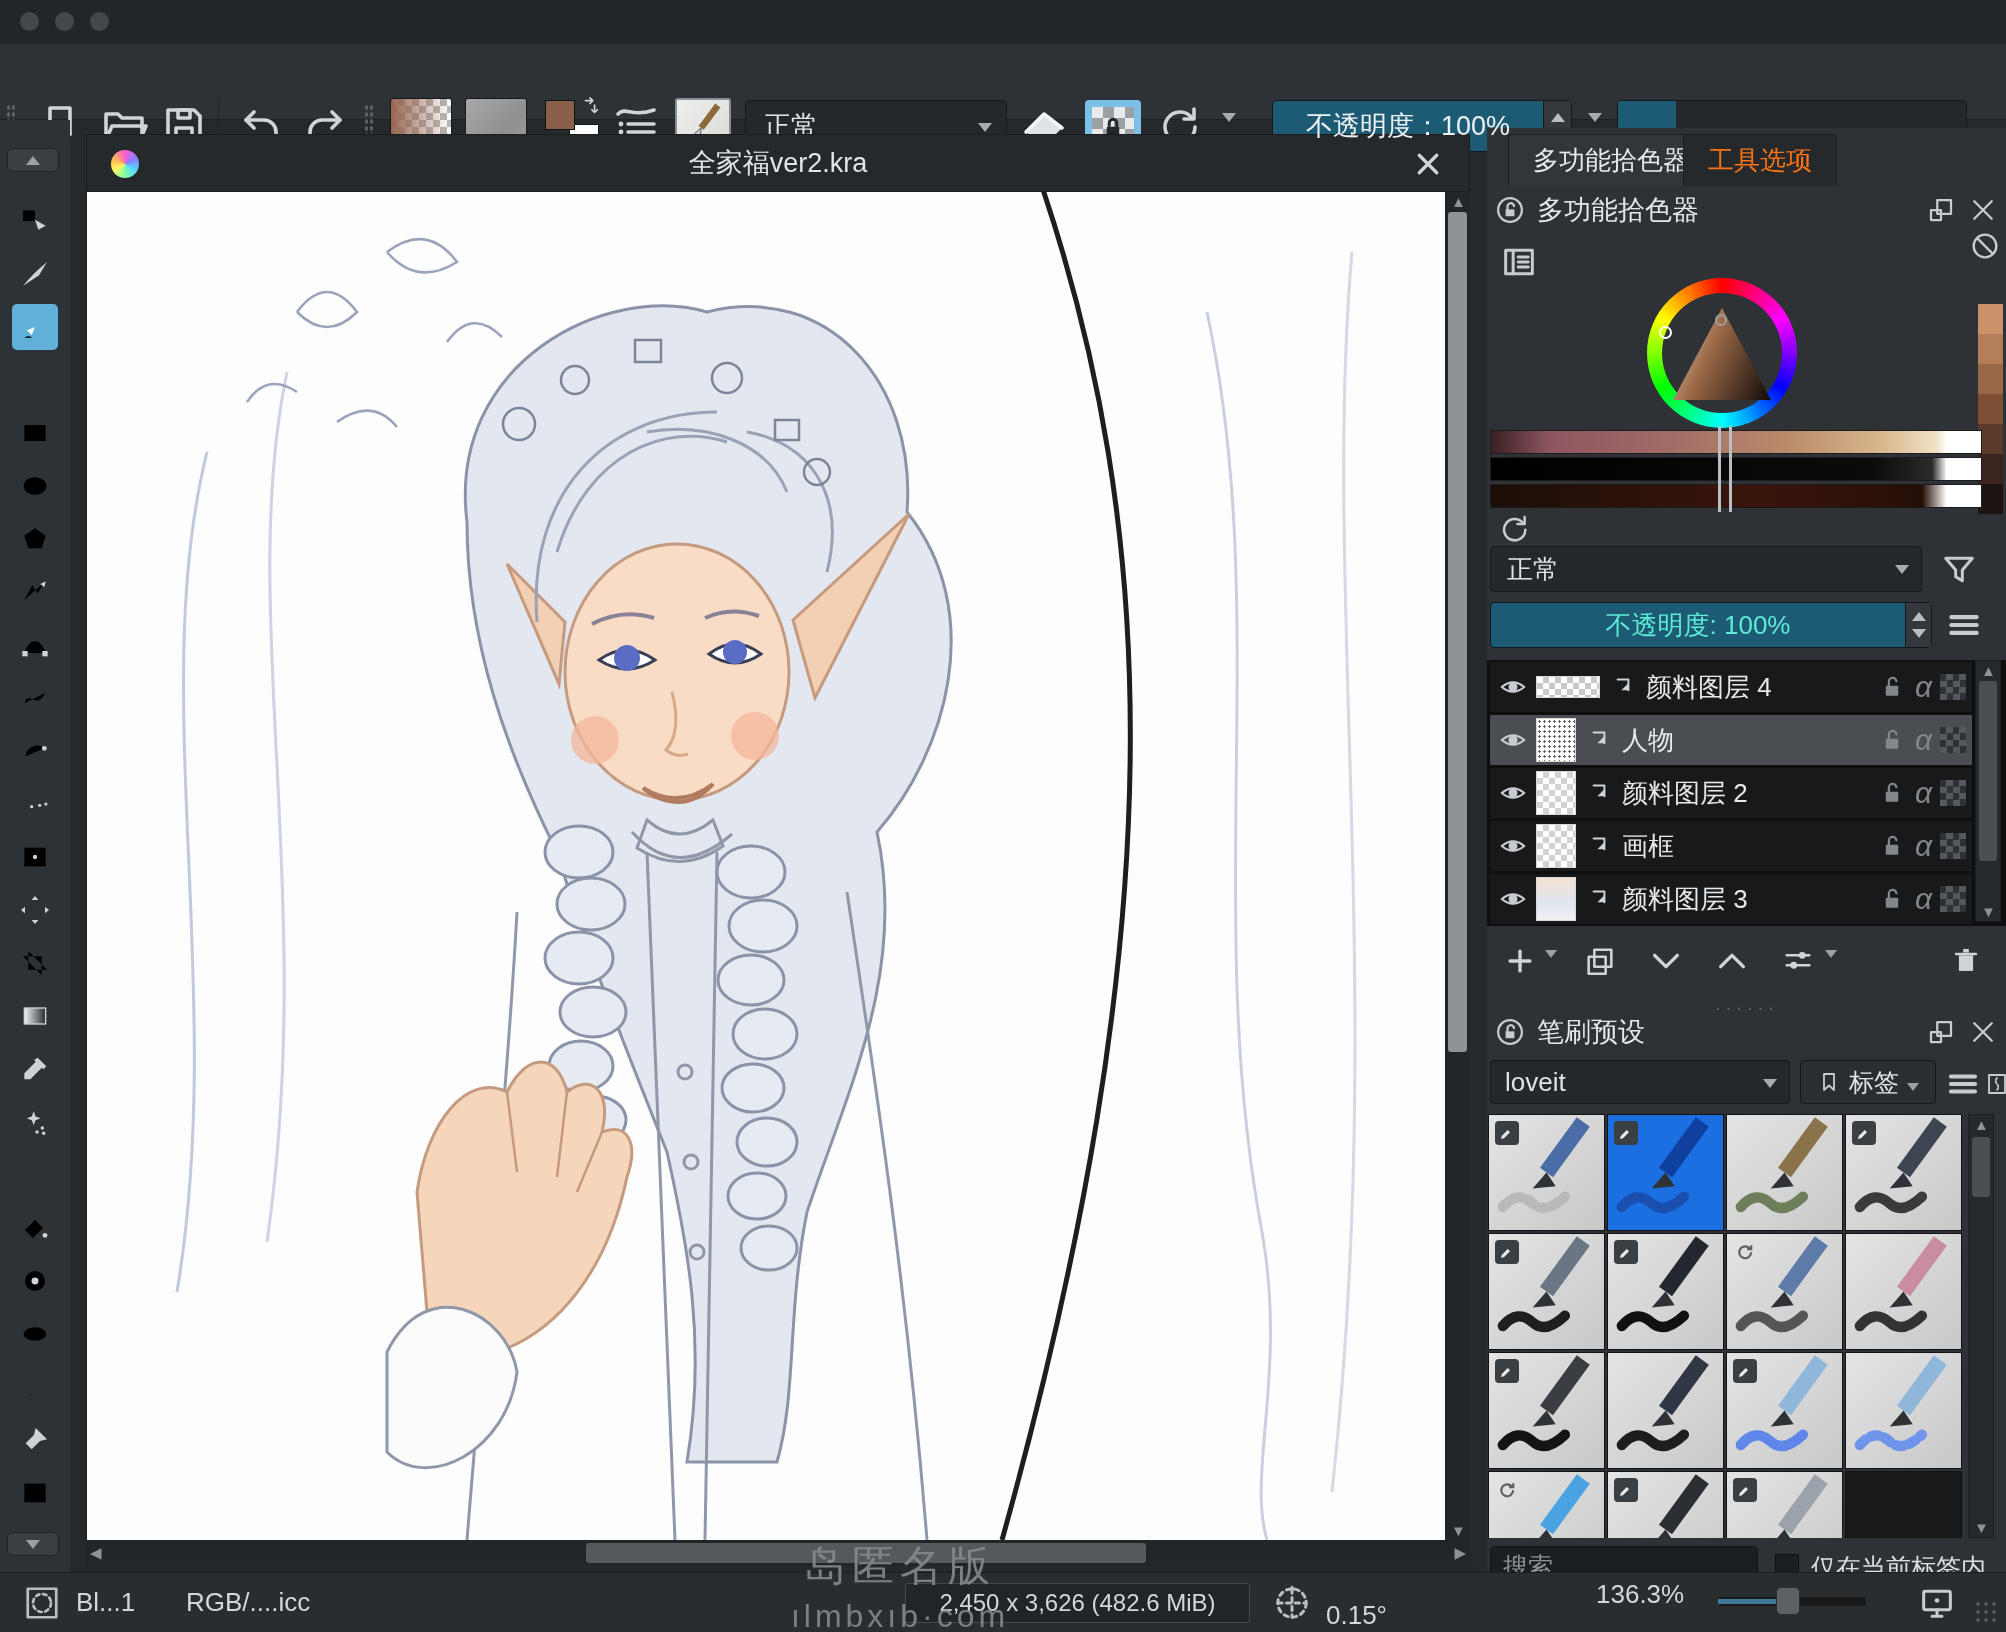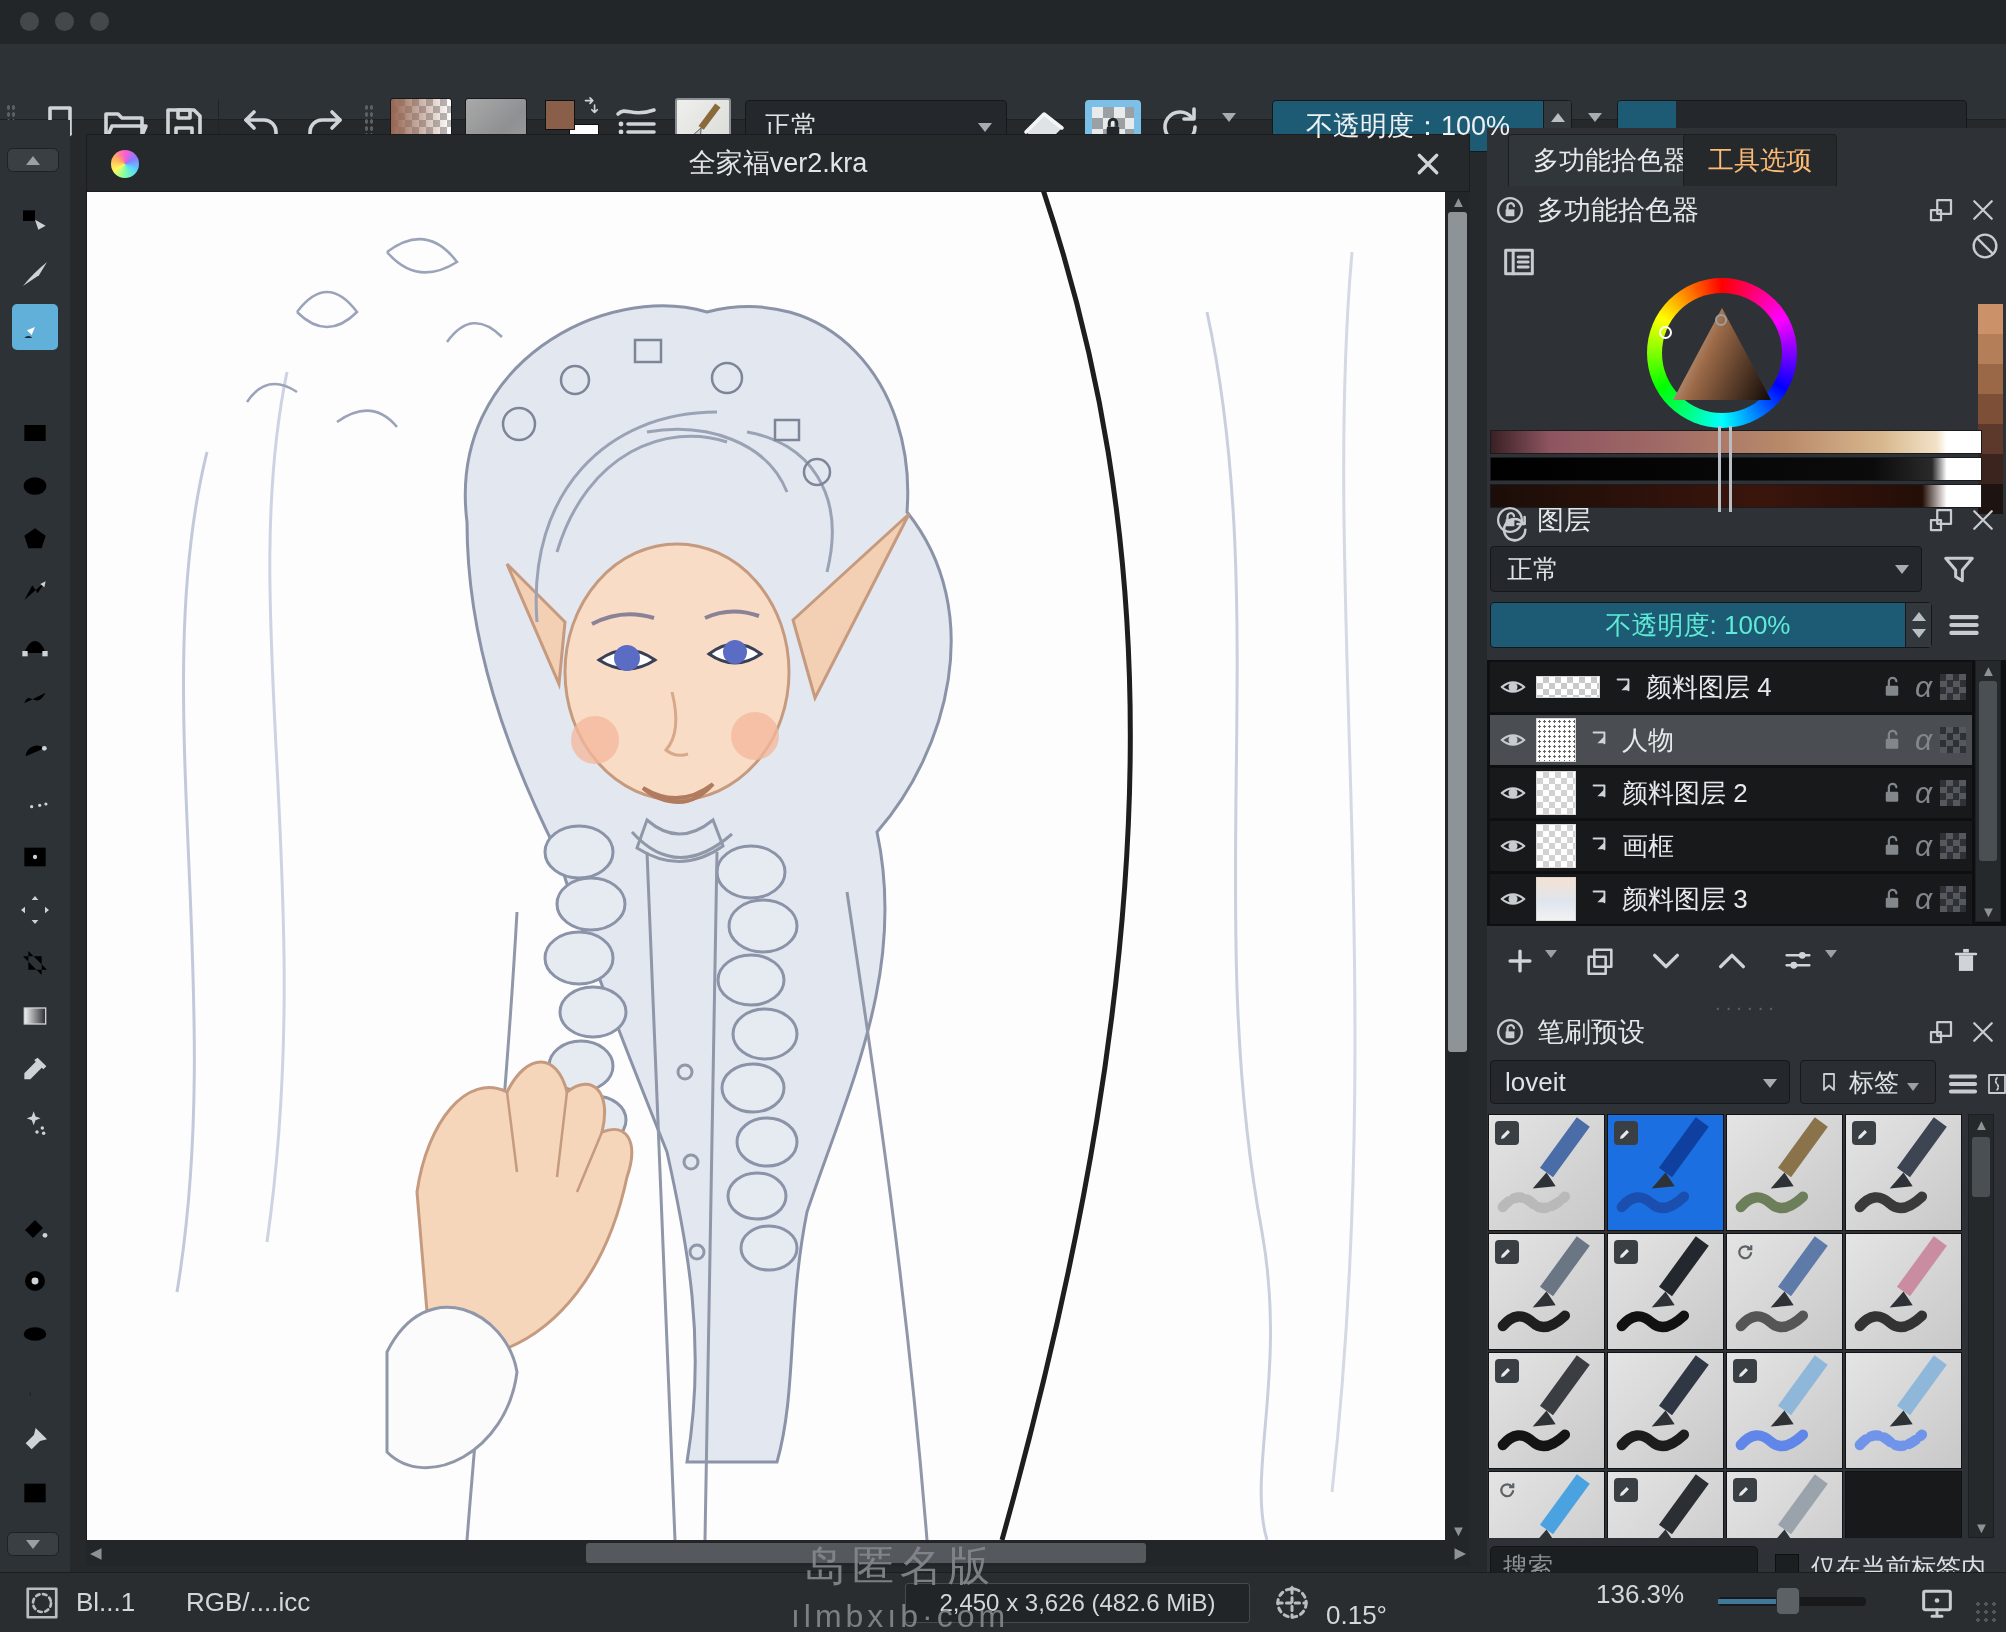--- a/index.html
+++ b/index.html
@@ -71,21 +71,21 @@
   .scroll-arrow { position:absolute; color:#8d9296; font-size:15px; line-height:1; }
   #watermark { left:620px; top:1538px; width:560px; text-align:center; z-index:30; color:#85898d; opacity:.9; pointer-events:none; }
   #watermark .l1 { font-size:42px; letter-spacing:6px; font-weight:normal; }
   #watermark .l2 { font-size:32px; letter-spacing:4px; margin-top:4px; }
 
   
   #right-dock { left:1487px; top:128px; width:519px; height:1444px; background:#2e3236; }
   .dtab { top:6px; height:52px; border:1px solid #1c1f21; border-bottom:none; border-radius:4px 4px 0 0;
      display:flex; align-items:center; justify-content:center; font-size:26px; padding:0 24px; }
   .dtab.active { background:#31363b; color:#e8eaec; }
-  .dtab.inactive { background:#26292c; color:#fdba74; }
+  .dtab.inactive { background:#26292c; color:#f97316; }
   .docker-header { display:flex; align-items:center; gap:12px; color:#e4e7e9; font-size:27px; }
   .hicon { width:30px; height:30px; color:#c8ccd0; }
   .handle-dots { color:#5c6165; font-size:20px; letter-spacing:4px; text-align:center; }
 
   
   #hue-ring { left:160px; top:92px; width:150px; height:150px; border-radius:50%;
     background:conic-gradient(#ff0000,#ff00ff,#0000ff,#00ffff,#00ff00,#ffff00,#ff0000); }
   #hue-ring .hole { position:absolute; left:15px; top:15px; width:120px; height:120px; border-radius:50%; background:#2e3236; }
   #sv-tri { left:186px; top:122px; width:98px; height:92px;
     background:linear-gradient(115deg,#e8d8c8 0%,#9c6a48 40%,#100a07 100%);
@@ -597,41 +597,20 @@
     <div class="hicon icon abs" style="left:10px; top:326px; width:34px; height:34px">
       <svg viewBox="0 0 24 24">
           <path d="M18.5 8 a7.5 7.5 0 1 0 1.5 4.5"></path>
           <path d="M19.5 3.5 v5 h-5"></path>
         </svg>
       </div>
     <div class="handle-dots abs" style="left:0; top:352px; width:519px">······</div>
   </div>
 
   <div class="abs" style="left:0; top:372px; width:519px; height:498px">
-    <div class="docker-header abs" style="left:8px; top:2px; width:503px">
-      <span class="hicon icon">
-        <svg viewBox="0 0 24 24">
-            <circle cx="12" cy="12" r="9.5"></circle>
-            <rect x="8.5" y="11.5" width="7" height="5.5" fill="currentColor" stroke="none"></rect>
-            <path d="M10 11.5 v-2 a2.6 2.6 0 0 1 5.2 -0.6"></path>
-          </svg>
-        </span>
-      <span style="flex:1">图层</span>
-      <span class="hicon icon">
-        <svg viewBox="0 0 24 24">
-            <rect x="9" y="4" width="11" height="11"></rect>
-            <rect x="4" y="12" width="8" height="8"></rect>
-          </svg>
-        </span>
-      <span class="hicon icon">
-        <svg viewBox="0 0 24 24">
-            <path d="M5 5 L19 19 M19 5 L5 19"></path>
-          </svg>
-        </span>
-    </div>
     <div class="dd abs" style="left:3px; top:46px; width:432px; height:46px; font-size:26px; padding-left:16px">
       <span style="flex:1">正常</span>
       <span class="caret" style="margin-right:12px"></span>
     </div>
     <div class="hicon icon abs" style="left:452px; top:50px; width:40px; height:40px">
       <svg viewBox="0 0 24 24">
           <path d="M4 5 h16 l-6 7 v6.5 l-4 -2.5 v-4 z"></path>
         </svg>
       </div>
     <div class="abs" style="left:3px; top:102px; width:442px; height:46px; background:#1d5b74; border:1px solid #14161a; border-radius:4px; display:flex">

